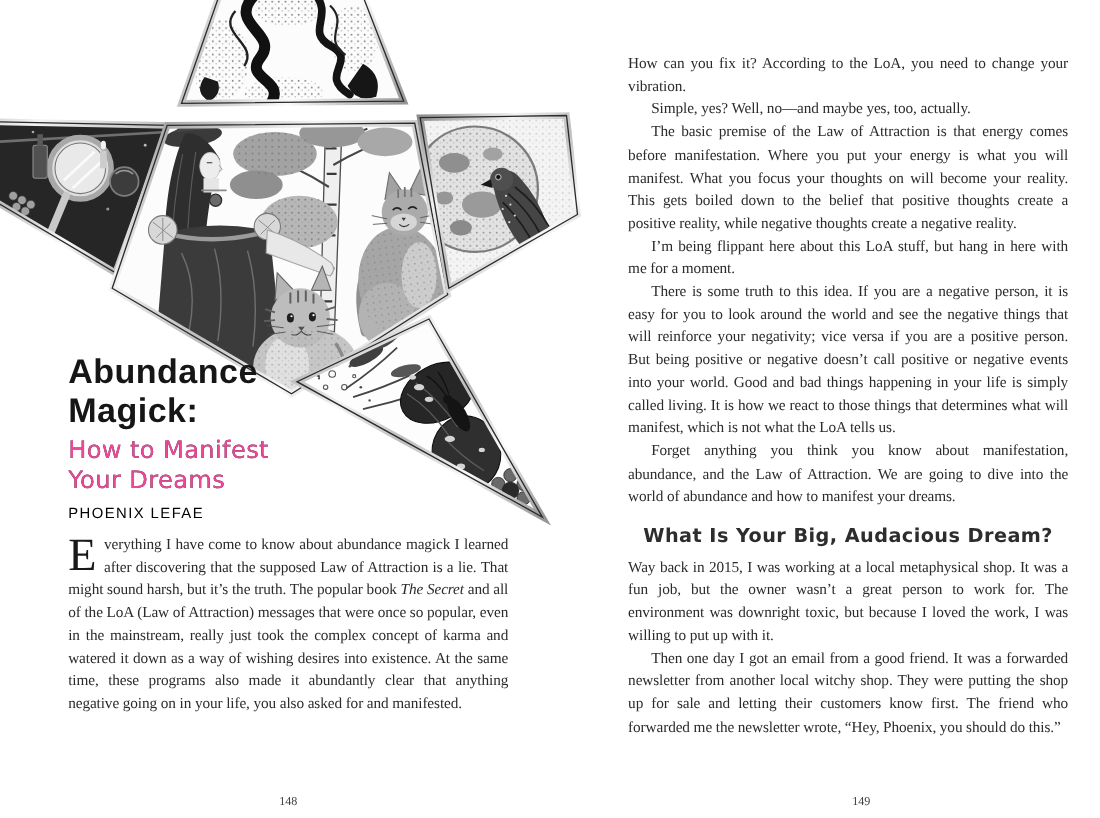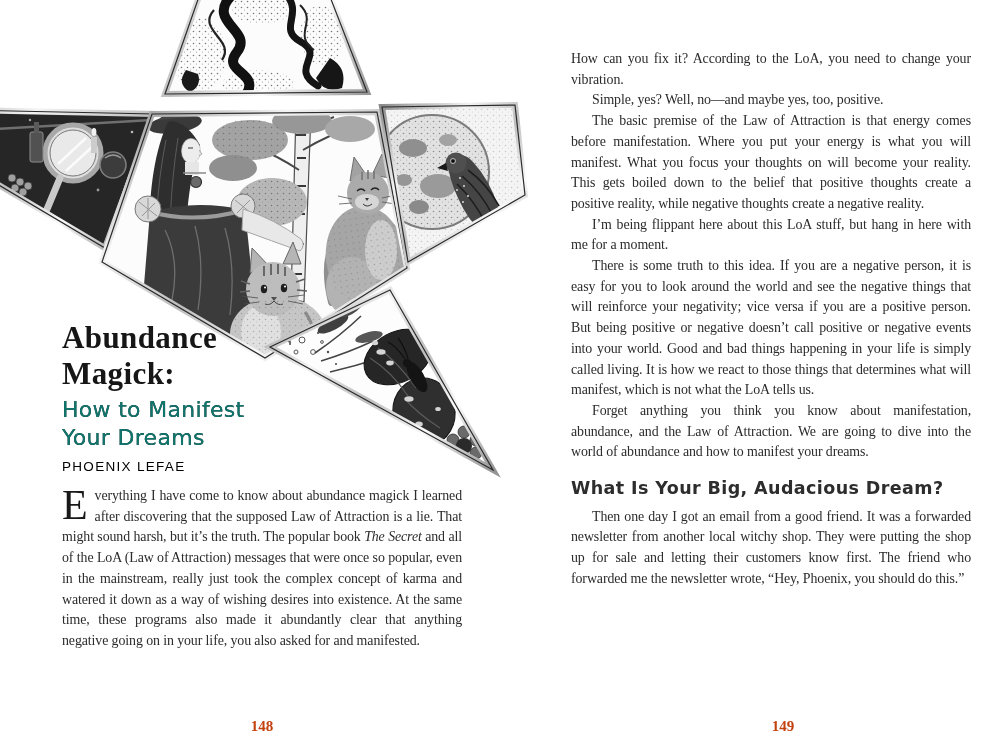--- a/index.html
+++ b/index.html
@@ -4,42 +4,42 @@
 <style>
   html,body{margin:0;padding:0;background:#ffffff;}
   .canvas{position:relative;width:1000px;height:744px;background:#ffffff;overflow:hidden;
           font-family:"Liberation Serif",serif;color:#2a2a2a;}
   .page{position:absolute;top:0;width:500px;height:744px;}
   .page-left{left:0;}
   .page-right{left:500px;}
 
   
   .title-block{position:absolute;left:62px;top:320px;width:300px;}
-  .title-line{font-family:Liberation Serif, serif;font-weight:bold;font-size:31px;
+  .title-line{font-family:Liberation Sans, sans-serif;font-weight:bold;font-size:31px;
               line-height:36px;color:#161616;letter-spacing:.4px;}
   .subtitle-block{margin-top:4px;}
   .subtitle-line{font-family:"DejaVu Sans",sans-serif;font-size:22px;line-height:27.5px;
-                 color:#0f766e;letter-spacing:.3px;text-shadow:0 0 .5px #1e1e1e;}
+                 color:#ec4899;letter-spacing:.3px;text-shadow:0 0 .5px #1e1e1e;}
   .author{font-family:"Liberation Sans",sans-serif;font-size:13.5px;letter-spacing:1.3px;
           color:#000000;margin-top:8px;}
 
   
   .body-text{position:absolute;width:400px;text-align:justify;font-size:13.9px;
              line-height:20.7px;letter-spacing:-0.1px;color:#2b2b2b;}
   .body-text p{margin:0;}
   .body-text p.indent{text-indent:21px;}
   .dropcap{float:left;font-size:42px;line-height:35px;padding:2px 7px 0 0;color:#191919;}
   .em{font-style:italic;}
   .left-body{left:62px;top:486px;}
   .right-body{left:71px;top:49px;}
   .section-heading{font-family:"DejaVu Sans",sans-serif;font-weight:bold;font-size:17.5px;
-                   letter-spacing:.4px;color:#2d2d2d;margin:15px 0 8px;
+                   letter-spacing:.4px;color:#2d2d2d;text-align:center;margin:15px 0 8px;
                    text-indent:0;}
-  .pagenum{position:absolute;bottom:9px;width:400px;text-align:center;font-size:15px;
-           color:#c2410c;font-weight:bold;}
+  .pagenum{position:absolute;bottom:9px;width:400px;text-align:center;font-size:11px;
+           color:#404040;}
   .pagenum-left{left:62px;}
   .pagenum-right{left:83px;}
 
   .star-svg{position:absolute;left:0;top:0;}
 </style>
 </head>
 <body>
 
 <div class="canvas">
 
@@ -322,27 +322,28 @@
         <p><span class="dropcap">E</span><span>verything I have come to know about abundance magick I learned after discovering that the supposed Law of Attraction is a lie. That might sound harsh, but it’s the truth. The popular book </span><span class="em">The Secret</span><span> and all of the LoA (Law of Attraction) messages that were once so popular, even in the mainstream, really just took the complex concept of karma and watered it down as a way of wishing desires into existence. At the same time, these programs also made it abundantly clear that anything negative going on in your life, you also asked for and manifested.</span></p>
       </div>
 
     <div class="pagenum pagenum-left">148</div>
   </div>
 
   <div class="page page-right">
     <div class="body-text right-body">
       <div>
           <p><span>How can you fix it? According to the LoA, you need to change your vibration.</span></p>
-          <p class="indent"><span>Simple, yes? Well, no—and maybe yes, too, positive.</span></p>
+          <p class="indent"><span>Simple, yes? Well, no—and maybe yes, too, actually.</span></p>
           <p class="indent"><span>The basic premise of the Law of Attraction is that energy comes before manifestation. Where you put your energy is what you will manifest. What you focus your thoughts on will become your reality. This gets boiled down to the belief that positive thoughts create a positive reality, while negative thoughts create a negative reality.</span></p>
           <p class="indent"><span>I’m being flippant here about this LoA stuff, but hang in here with me for a moment.</span></p>
           <p class="indent"><span>There is some truth to this idea. If you are a negative person, it is easy for you to look around the world and see the negative things that will reinforce your negativity; vice versa if you are a positive person. But being positive or negative doesn’t call positive or negative events into your world. Good and bad things happening in your life is simply called living. It is how we react to those things that determines what will manifest, which is not what the LoA tells us.</span></p>
           <p class="indent"><span>Forget anything you think you know about manifestation, abundance, and the Law of Attraction. We are going to dive into the world of abundance and how to manifest your dreams.</span></p>
         </div>
       <h2 class="section-heading">What Is Your Big, Audacious Dream?</h2>
       <div>
+          <p><span>Way back in 2015, I was working at a local metaphysical shop. It was a fun job, but the owner wasn’t a great person to work for. The environment was downright toxic, but because I loved the work, I was willing to put up with it.</span></p>
           <p class="indent"><span>Then one day I got an email from a good friend. It was a forwarded newsletter from another local witchy shop. They were putting the shop up for sale and letting their customers know first. The friend who forwarded me the newsletter wrote, “Hey, Phoenix, you should do this.”</span></p>
         </div>
     </div>
     <div class="pagenum pagenum-right">149</div>
   </div>
 
 </div>
 
 </body></html>

